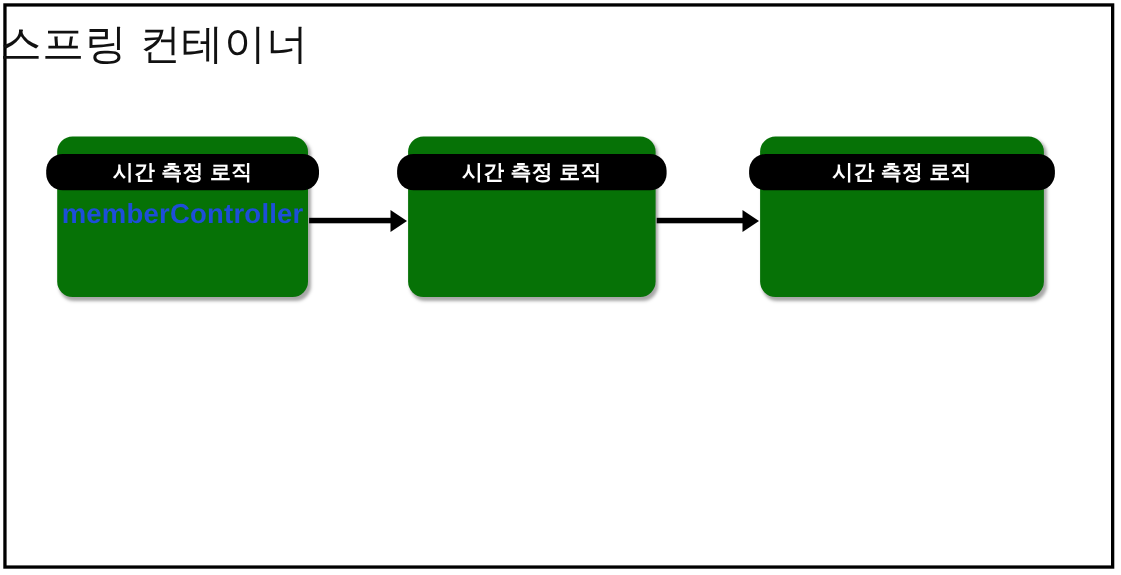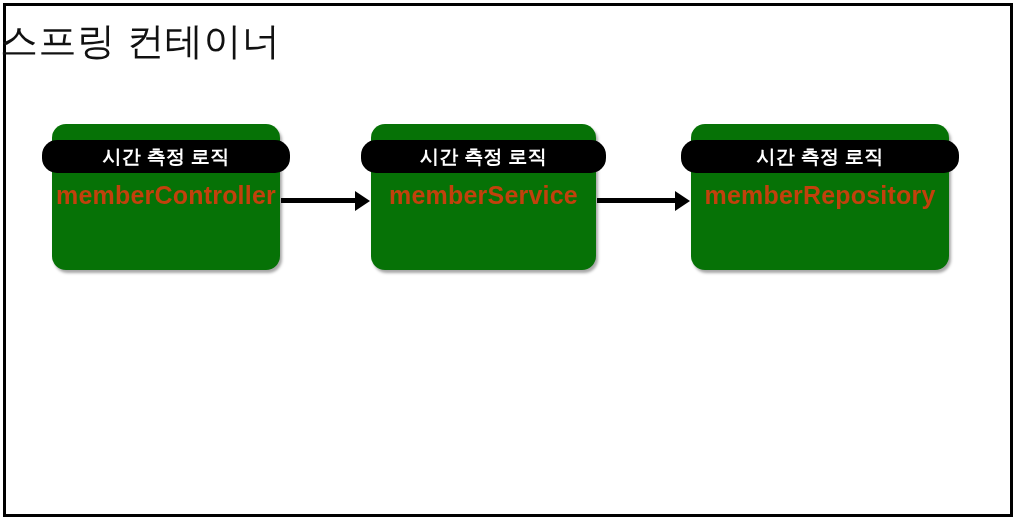--- a/index.html
+++ b/index.html
@@ -74,21 +74,21 @@
     white-space: nowrap;
     box-sizing: border-box;
     border-radius: 15px;
   }
   .bean-label {
     position: absolute;
     left: 0;
     top: 57px;
     width: 100%;
     text-align: center;
-    color: #c2410c;
+    color: #1d4ed8;
     font-size: 25px;
     font-weight: 700;
     letter-spacing: 0.2px;
     white-space: nowrap;
   }
   
   .arrow {
     position: absolute;
     height: 20px;
     top: 191px;
@@ -128,27 +128,25 @@
   </div>
 
   <div class="arrow" style="left:281px; width:89px;">
     <div class="arrow-shaft"></div>
     <div class="arrow-head"></div>
   </div>
 
   <div class="bean-node" style="left:371px; width:225px;">
     <div class="bean-box"></div>
     <div class="bean-band" style="left:-10px; width:245px;">시간 측정 로직</div>
-    <div class="bean-label">memberService</div>
   </div>
 
   <div class="arrow" style="left:597px; width:93px;">
     <div class="arrow-shaft"></div>
     <div class="arrow-head"></div>
   </div>
 
   <div class="bean-node" style="left:691px; width:258px;">
     <div class="bean-box"></div>
     <div class="bean-band" style="left:-10px; width:278px;">시간 측정 로직</div>
-    <div class="bean-label">memberRepository</div>
   </div>
 
 </div>
 
 </body></html>

